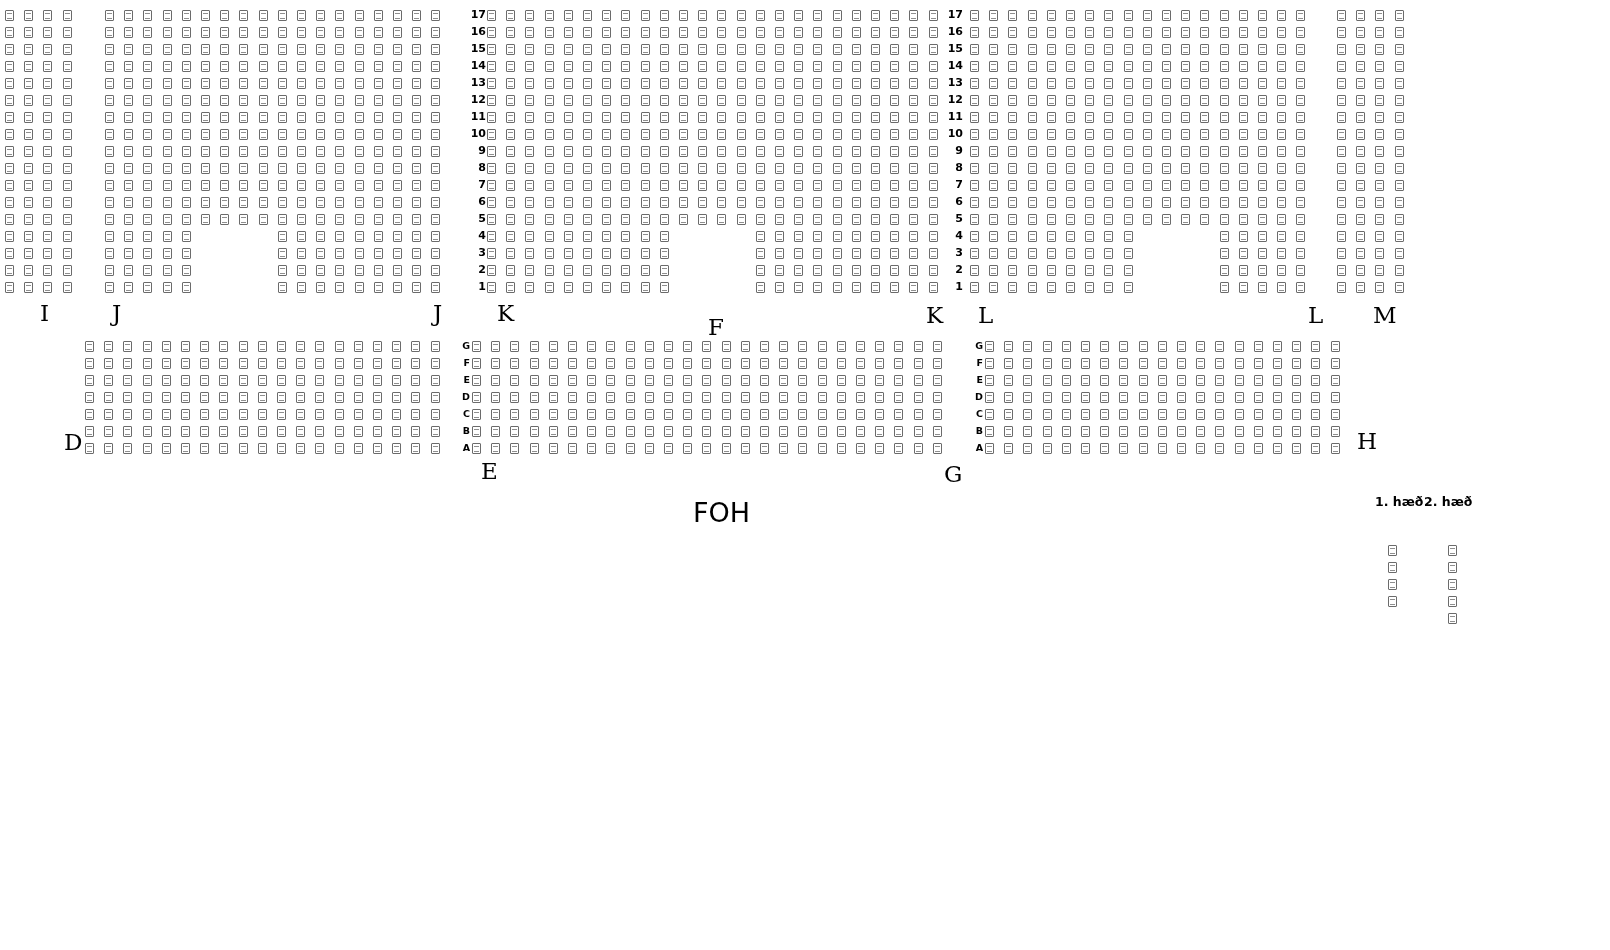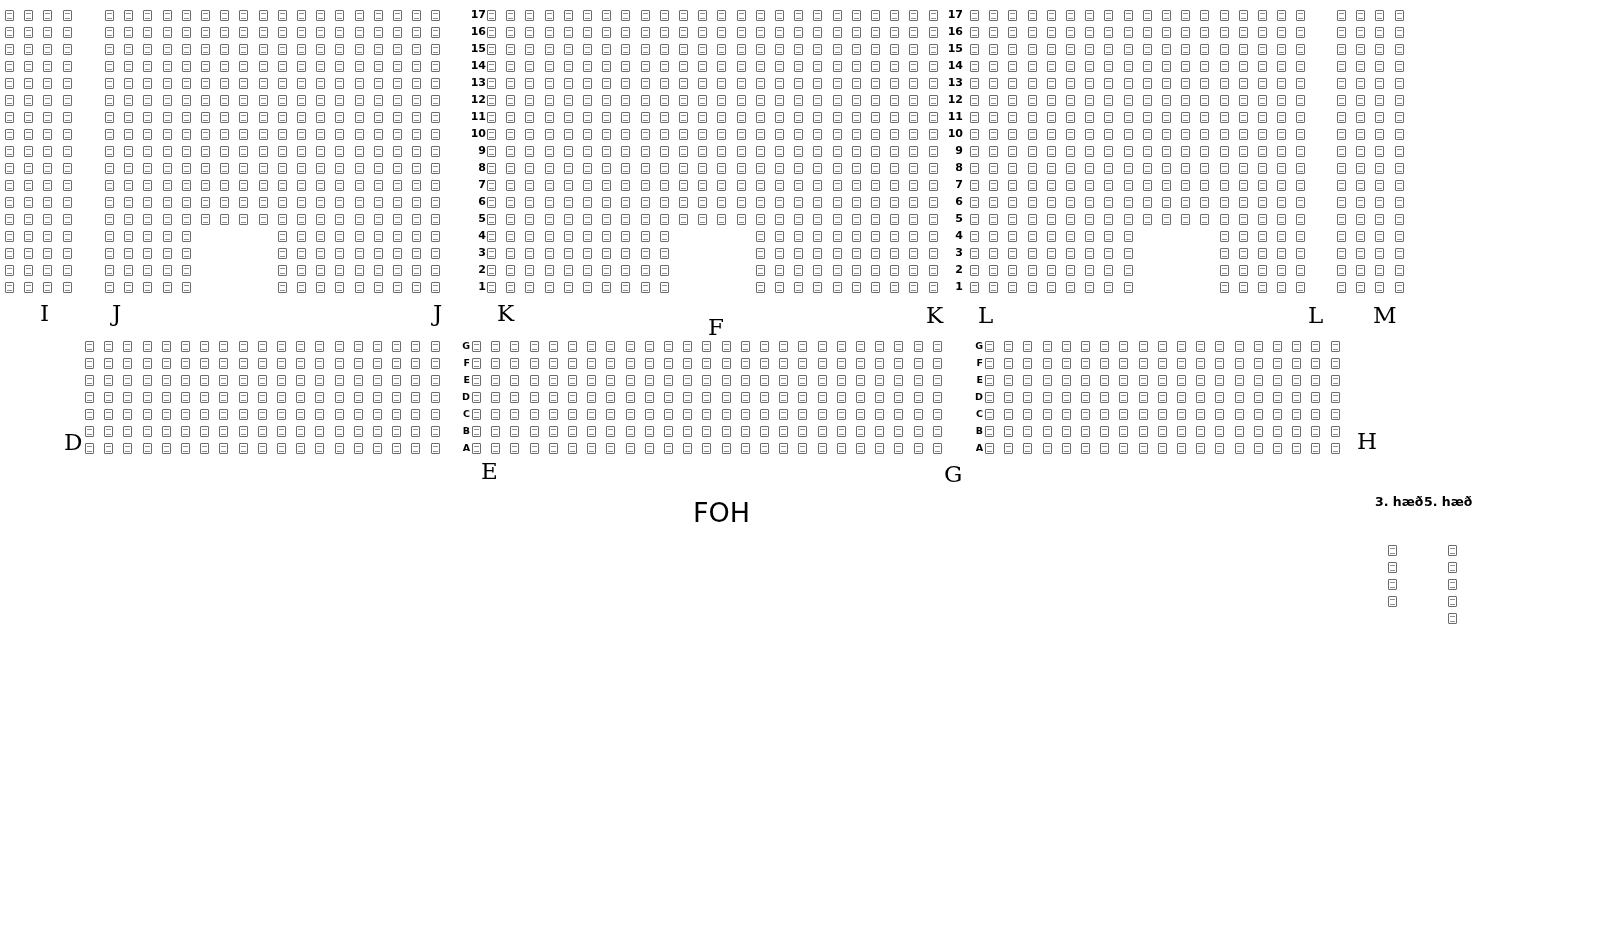--- a/index.html
+++ b/index.html
@@ -1668,15 +1668,15 @@
       <div class="section-label" style="left: 978px; top: 302px;">L</div>
       <div class="section-label" style="left: 1308px; top: 302px;">L</div>
       <div class="section-label" style="left: 1373px; top: 302px;">M</div>
       <div class="section-label" style="left: 64px; top: 429px;">D</div>
       <div class="section-label" style="left: 481px; top: 458px;">E</div>
       <div class="section-label" style="left: 944px; top: 461px;">G</div>
       <div class="section-label" style="left: 1357px; top: 428px;">H</div>
     </div>
 
   <div class="foh-label">FOH</div>
-  <div id="floor1-label" class="floor-label">3. hæð</div>
-  <div id="floor2-label" class="floor-label">5. hæð</div>
+  <div id="floor1-label" class="floor-label">1. hæð</div>
+  <div id="floor2-label" class="floor-label">2. hæð</div>
 </div>
 
 </body></html>

